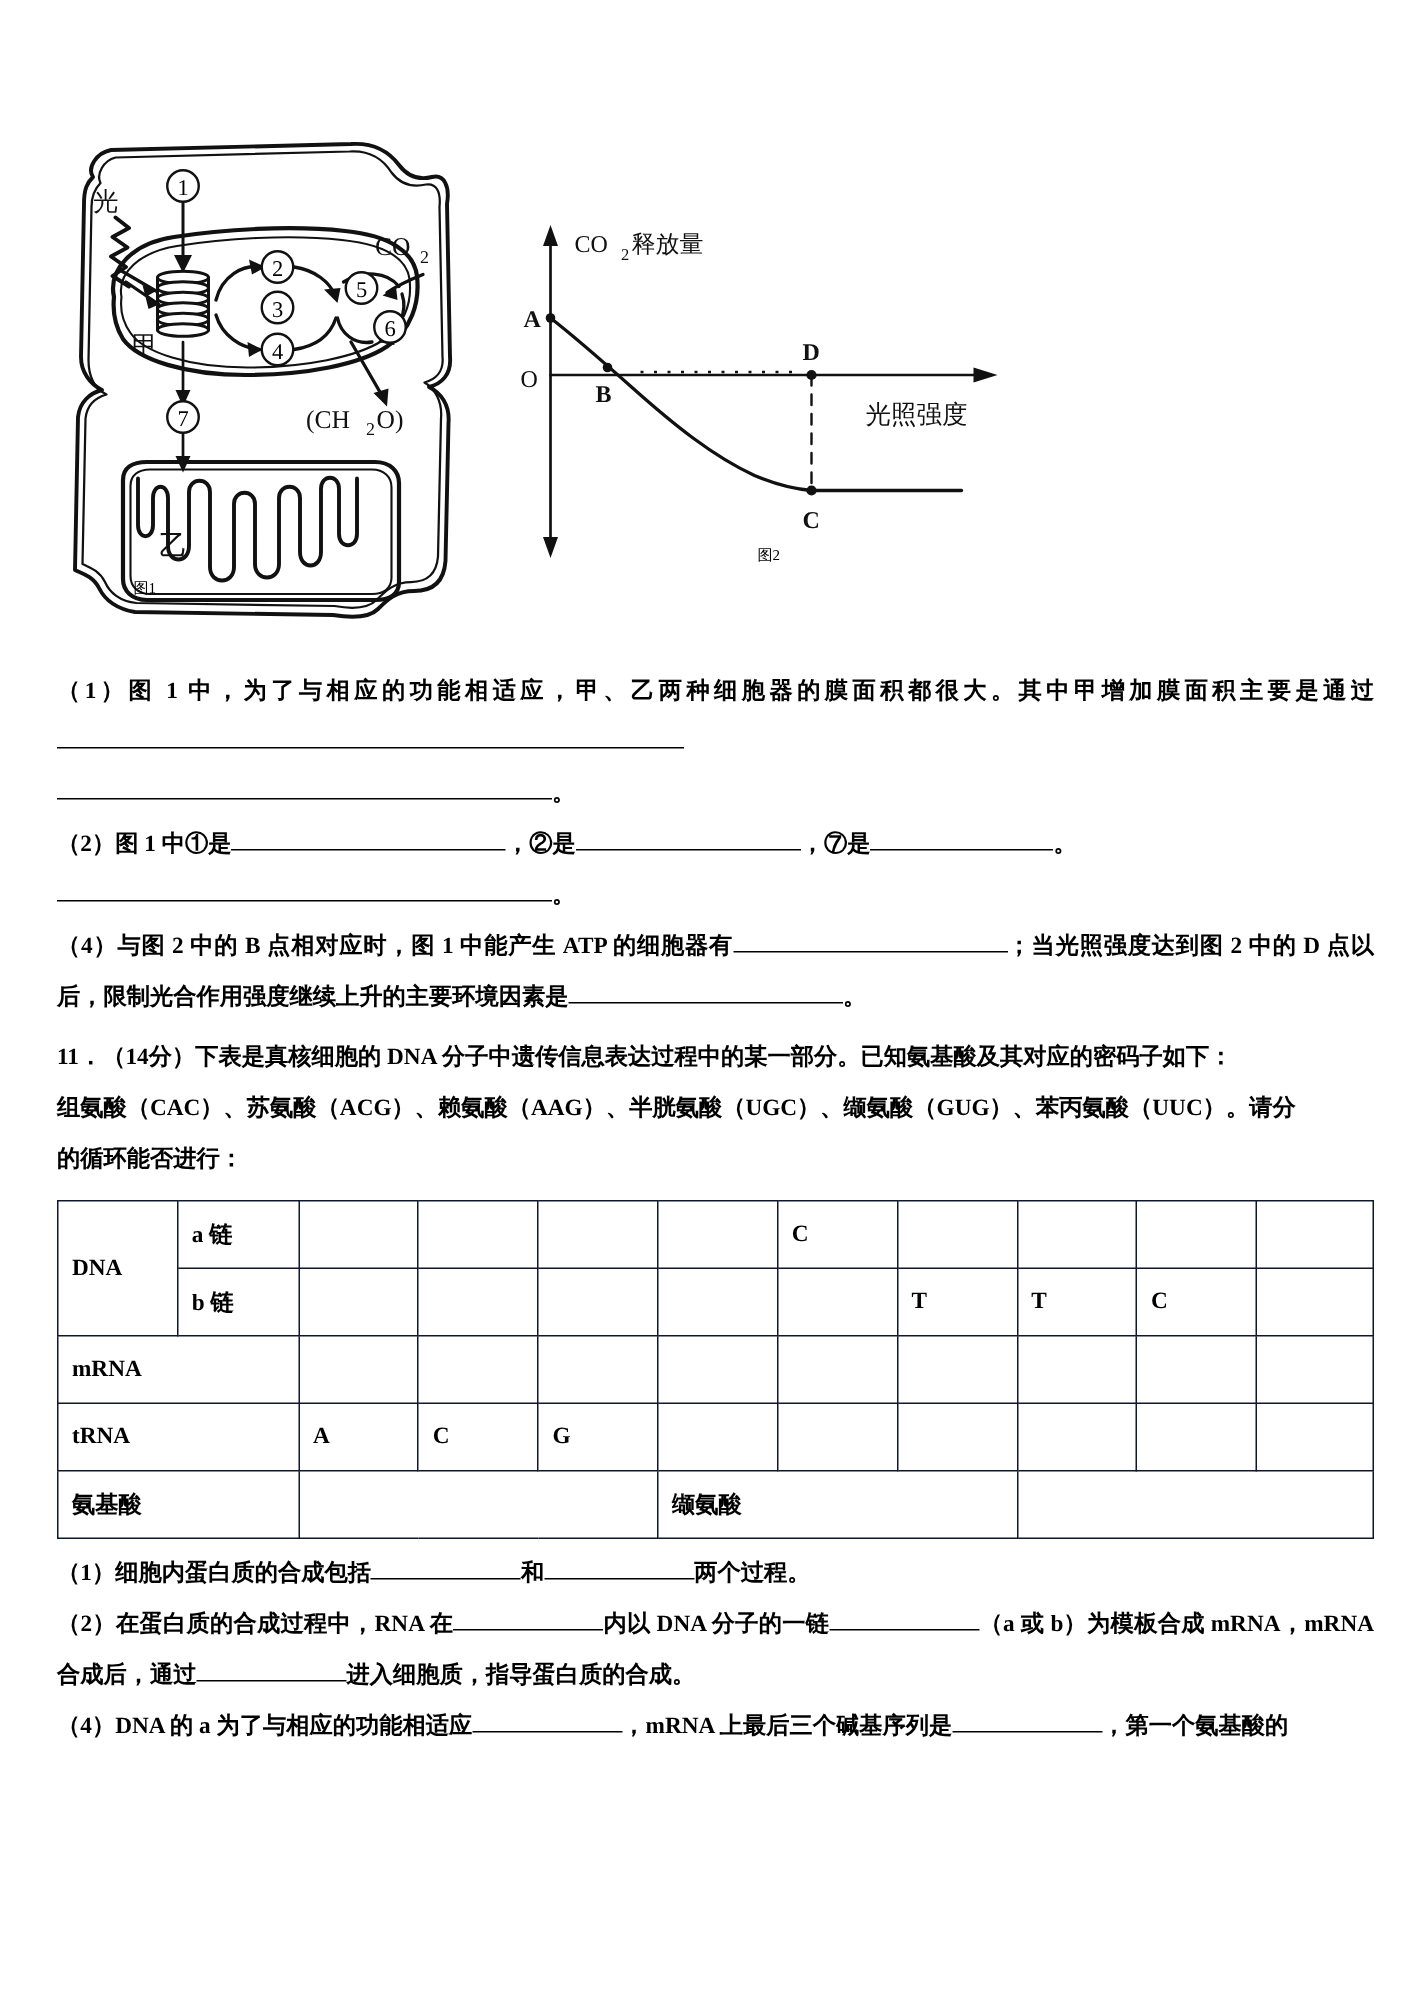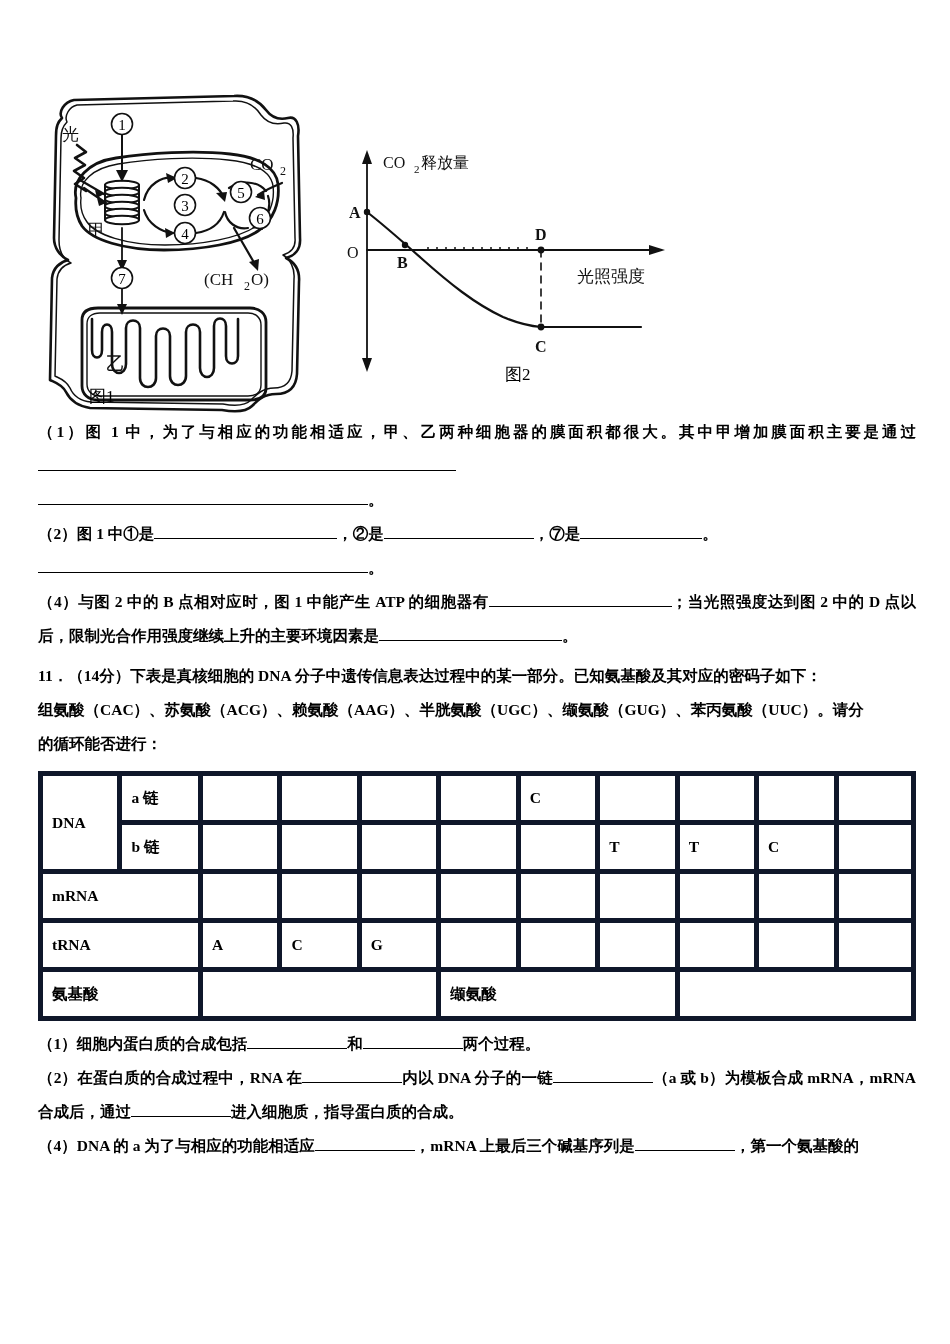--- a/index.html
+++ b/index.html
@@ -34,32 +34,32 @@
   }
   #fig2-wrap {
     position: absolute;
     left: 345px;
     top: 140px;
     width: 360px;
     height: 260px;
   }
   .fig-caption {
     position: absolute;
-    font-size: 17px;
+    font-size: 10px;
     font-family: "Liberation Serif", serif;
     white-space: nowrap;
   }
   #fig1-caption { left: 89px; top: 385px; }
   #fig2-caption { left: 505px; top: 363px; }
 
   
   #content {
     position: absolute;
     left: 38px;
-    top: 415px;
+    top: 444px;
     width: 878px;
   }
   .q {
     font-size: 15.5px;
     line-height: 34px;
     font-weight: bold;
     letter-spacing: 0px;
     margin: 0;
     text-align: justify;
     text-justify: inter-character;
@@ -85,21 +85,21 @@
 
   
   #dna-table {
     border-collapse: collapse;
     width: 878px;
     margin-top: 10px;
     margin-bottom: 6px;
     table-layout: fixed;
   }
   #dna-table td {
-    border: 5px solid #0f172a;
+    border: 1px solid #0f172a;
     height: 44px;
     font-size: 15.5px;
     font-weight: bold;
     padding: 0 0 0 9px;
     vertical-align: middle;
     font-family: "Liberation Serif", serif;
     margin-left: 35px;
   }
   #dna-table td.label {
     padding-left: 9px;

